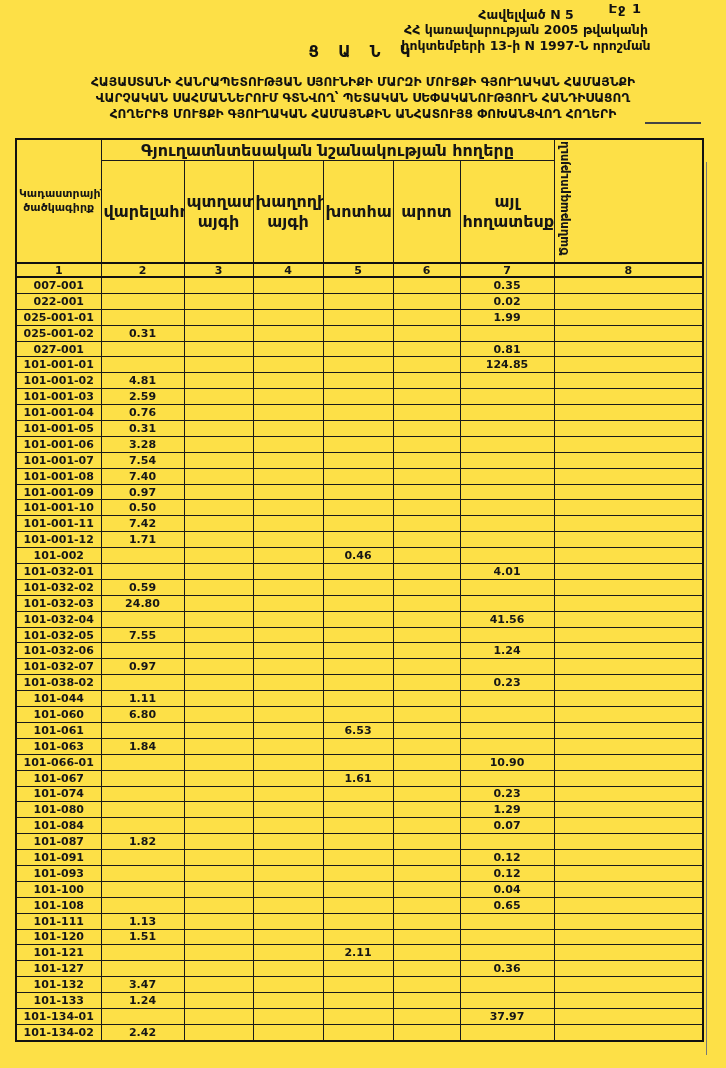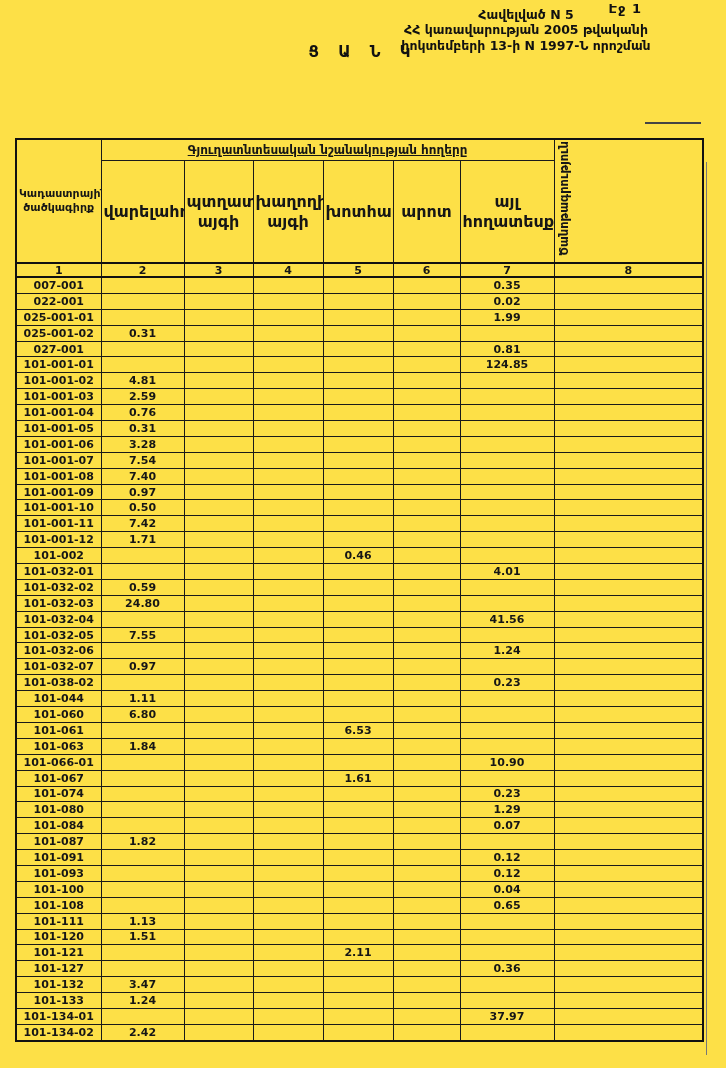--- a/index.html
+++ b/index.html
@@ -65,24 +65,23 @@
   .land-table th, .land-table td {
     border: 1px solid #1a1a1a;
     padding: 0 2px;
     font-weight: bold;
     color: #161616;
     overflow: hidden;
   }
   .land-table { border: 2px solid #111; }
   .group-header-cell {
     height: 20px;
-    font-size: 12px;
+    font-size: 16px;
     text-align: center;
     vertical-align: middle;
-    text-decoration: underline;
   }
   .code-header-cell {
     font-size: 11px;
     text-align: center;
     vertical-align: middle;
     line-height: 1.25;
   }
   .sub-header-row th {
     height: 101px;
     font-size: 16px;
@@ -145,20 +144,25 @@
   <div class="page-num">Էջ 1</div>
 
   <div class="appendix">
     <div>Հավելված N 5</div>
     <div>ՀՀ կառավարության 2005 թվականի</div>
     <div>հոկտեմբերի 13-ի N 1997-Ն որոշման</div>
   </div>
 
   <div class="doc-title">Ց Ա Ն Կ</div>
 
+  <div class="subtitle">
+    <div>ՀԱՅԱՍՏԱՆԻ ՀԱՆՐԱՊԵՏՈՒԹՅԱՆ ՍՅՈՒՆԻՔԻ ՄԱՐԶԻ ՄՈՒՑՔԻ ԳՅՈՒՂԱԿԱՆ ՀԱՄԱՅՆՔԻ</div>
+    <div>ՎԱՐՉԱԿԱՆ ՍԱՀՄԱՆՆԵՐՈՒՄ ԳՏՆՎՈՂ՝ ՊԵՏԱԿԱՆ ՍԵՓԱԿԱՆՈՒԹՅՈՒՆ ՀԱՆԴԻՍԱՑՈՂ</div>
+    <div>ՀՈՂԵՐԻՑ ՄՈՒՑՔԻ ԳՅՈՒՂԱԿԱՆ ՀԱՄԱՅՆՔԻՆ ԱՆՀԱՏՈՒՅՑ ՓՈԽԱՆՑՎՈՂ ՀՈՂԵՐԻ</div>
+  </div>
 
   <table class="land-table">
     <colgroup>
       <col style="width:85px">
         <col style="width:83px">
         <col style="width:69px">
         <col style="width:70px">
       <col style="width:70px">
         <col style="width:67px">
         <col style="width:94px">

